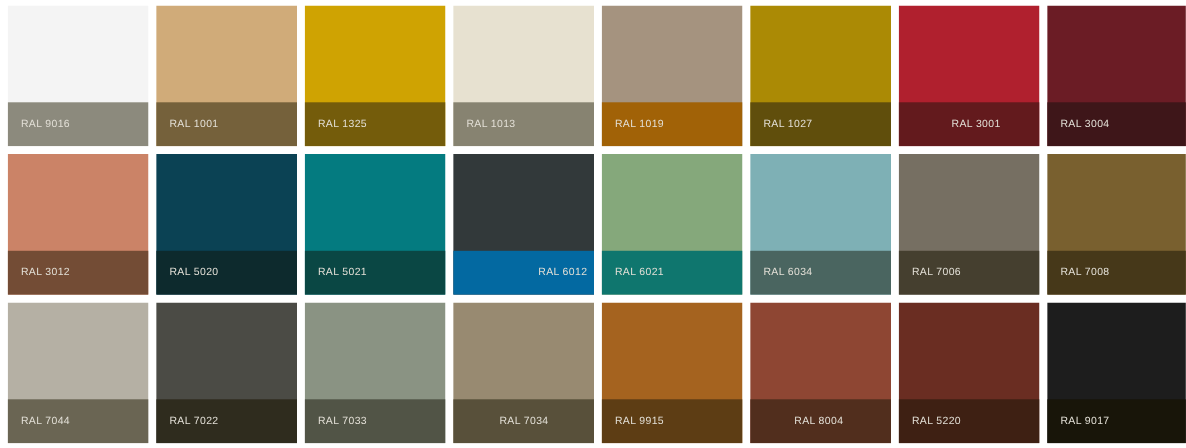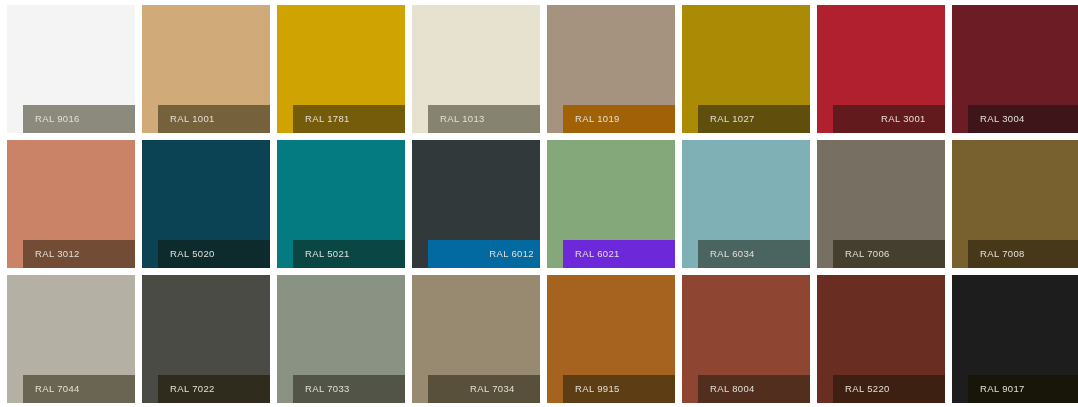--- a/index.html
+++ b/index.html
@@ -39,24 +39,24 @@
 
   .swatch-color {
     position: absolute;
     inset: 0;
     width: 100%;
     height: 100%;
   }
 
   .swatch-label-bar {
     position: absolute;
-    left: 16px;
+    left: 0;
     right: 0;
     bottom: 0;
-    height: 28px;
+    height: 40px;
     background-color: rgba(44, 36, 8, 0.72);
     display: flex;
     align-items: center;
   }
 
   .swatch-label-text {
     display: block;
     padding-left: 12px;
     padding-right: 6px;
     font-family: "Liberation Sans", sans-serif;
@@ -82,21 +82,21 @@
     </div>
     <div class="swatch-tile">
       <div class="swatch-color" style="background-color: rgb(208, 171, 121);"></div>
       <div class="swatch-label-bar" style="background-color: rgb(117, 97, 59);">
         <span class="swatch-label-text" style="color: rgb(226, 223, 214);">RAL 1001</span>
       </div>
     </div>
     <div class="swatch-tile">
       <div class="swatch-color" style="background-color: rgb(207, 163, 2);"></div>
       <div class="swatch-label-bar" style="background-color: rgb(116, 92, 11);">
-        <span class="swatch-label-text" style="color: rgb(226, 223, 214);">RAL 1781</span>
+        <span class="swatch-label-text" style="color: rgb(226, 223, 214);">RAL 1325</span>
       </div>
     </div>
     <div class="swatch-tile">
       <div class="swatch-color" style="background-color: rgb(231, 225, 208);"></div>
       <div class="swatch-label-bar" style="background-color: rgb(135, 131, 113);">
         <span class="swatch-label-text" style="color: rgb(226, 223, 214);">RAL 1013</span>
       </div>
     </div>
     <div class="swatch-tile">
       <div class="swatch-color" style="background-color: rgb(165, 147, 127);"></div>
@@ -141,21 +141,21 @@
       </div>
     </div>
     <div class="swatch-tile">
       <div class="swatch-color" style="background-color: rgb(50, 57, 58);"></div>
       <div class="swatch-label-bar" style="background-color: #0369a1; justify-content: flex-end;">
         <span class="swatch-label-text" style="color: rgb(226, 223, 214);">RAL 6012</span>
       </div>
     </div>
     <div class="swatch-tile">
       <div class="swatch-color" style="background-color: rgb(133, 168, 123);"></div>
-      <div class="swatch-label-bar" style="background-color: #6d28d9;">
+      <div class="swatch-label-bar" style="background-color: #0f766e;">
         <span class="swatch-label-text" style="color: rgb(226, 223, 214);">RAL 6021</span>
       </div>
     </div>
     <div class="swatch-tile">
       <div class="swatch-color" style="background-color: rgb(126, 176, 181);"></div>
       <div class="swatch-label-bar" style="background-color: rgb(74, 101, 96);">
         <span class="swatch-label-text" style="color: rgb(226, 223, 214);">RAL 6034</span>
       </div>
     </div>
     <div class="swatch-tile">
@@ -196,21 +196,21 @@
     </div>
     <div class="swatch-tile">
       <div class="swatch-color" style="background-color: rgb(165, 99, 31);"></div>
       <div class="swatch-label-bar" style="background-color: rgb(93, 61, 20);">
         <span class="swatch-label-text" style="color: rgb(226, 223, 214);">RAL 9915</span>
       </div>
     </div>
     <div class="swatch-tile">
       <div class="swatch-color" style="background-color: rgb(142, 70, 51);"></div>
       <div class="swatch-label-bar" style="background-color: rgb(81, 46, 29);">
-        <span class="swatch-label-text" style="color: rgb(226, 223, 214);">RAL 8004</span>
+        <span class="swatch-label-text" style="color: rgb(226, 223, 214); margin-left: 28px;">RAL 8004</span>
       </div>
     </div>
     <div class="swatch-tile">
       <div class="swatch-color" style="background-color: rgb(106, 45, 34);"></div>
       <div class="swatch-label-bar" style="background-color: rgb(62, 32, 19);">
         <span class="swatch-label-text" style="color: rgb(226, 223, 214);">RAL 5220</span>
       </div>
     </div>
     <div class="swatch-tile">
       <div class="swatch-color" style="background-color: rgb(29, 29, 29);"></div>

